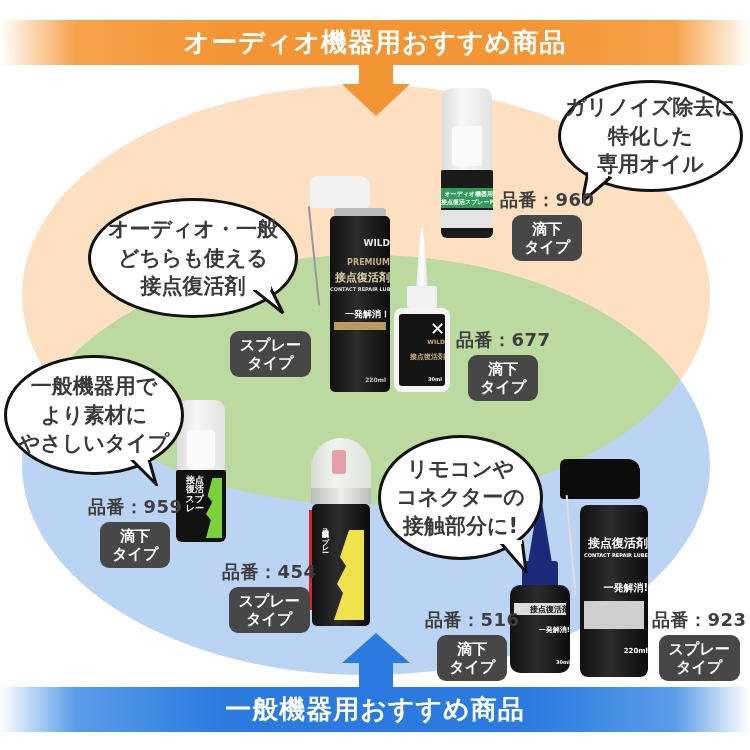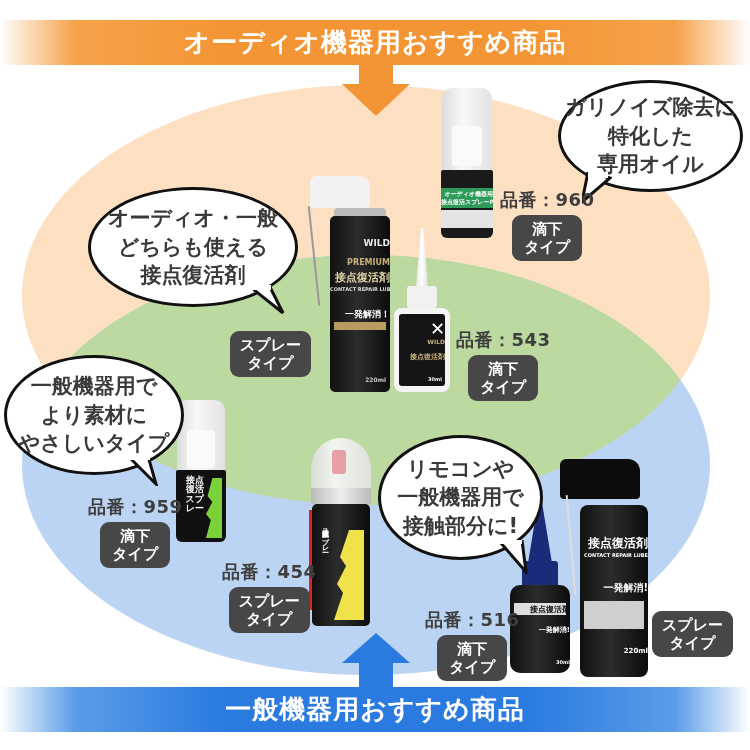--- a/index.html
+++ b/index.html
@@ -64,21 +64,21 @@
 <div class="bubble" style="left:558px;top:80px;width:185px;height:112px;">
   <span>ガリノイズ除去に
 特化した
 専用オイル</span>
 </div>
 <svg class="tail" style="left:582px;top:172px;" width="30" height="32">
     <polygon points="6,0 28,6 0,30" fill="#fff" stroke="#111" stroke-width="3"></polygon>
     <rect x="6" y="0" width="20" height="6" fill="#fff"></rect>
   </svg>
 
-<div class="bubble" style="left:88px;top:187px;width:210px;height:120px;">
+<div class="bubble" style="left:88px;top:198px;width:210px;height:120px;">
   <span>オーディオ・一般
 どちらも使える
 接点復活剤</span>
 </div>
 <svg class="tail" style="left:253px;top:285px;" width="32" height="30">
     <polygon points="0,4 30,28 16,0" fill="#fff" stroke="#111" stroke-width="3"></polygon>
     <rect x="0" y="0" width="18" height="5" fill="#fff"></rect>
   </svg>
 
 <div class="bubble" style="left:4px;top:355px;width:180px;height:120px;">
@@ -86,21 +86,21 @@
 より素材に
 やさしいタイプ</span>
 </div>
 <svg class="tail" style="left:130px;top:456px;" width="32" height="30">
     <polygon points="0,2 26,28 18,0" fill="#fff" stroke="#111" stroke-width="3"></polygon>
     <rect x="0" y="0" width="20" height="4" fill="#fff"></rect>
   </svg>
 
 <div class="bubble" style="left:378px;top:435px;width:165px;height:125px;">
   <span>リモコンや
-一般機器用で
+コネクターの
 接触部分に!</span>
 </div>
 <svg class="tail" style="left:500px;top:540px;" width="30" height="34">
     <polygon points="0,2 26,32 22,0" fill="#fff" stroke="#111" stroke-width="3"></polygon>
     <rect x="0" y="0" width="22" height="4" fill="#fff"></rect>
   </svg>
 
 <div class="product" style="left:438px;top:88px;width:58px;height:150px;">
   <div class="cap-clear" style="left:4px;top:0;width:50px;height:82px;border-radius:10px 10px 0 0;"></div>
   <div style="position:absolute;left:14px;top:38px;width:30px;height:40px;background:#fafafa;border-radius:4px;"></div>
@@ -142,21 +142,21 @@
   <div style="position:absolute;left:2px;top:80px;width:56px;height:84px;background:#f4f4f4;border-radius:8px;">
     <div style="position:absolute;left:5px;top:6px;width:46px;height:72px;background:#141414;border-radius:3px;">
       <div class="prod-text" style="top:4px;font-size:18px;">✕</div>
       <div class="prod-text" style="top:24px;font-size:6px;color:#c8b07a;">WILD</div>
       <div class="prod-text" style="top:38px;font-size:7px;color:#c8b07a;">接点復活剤</div>
       <div class="prod-text" style="top:62px;font-size:5px;text-align:right;padding-right:3px;">30ml</div>
     </div>
   </div>
 </div>
 <div class="label" style="left:456px;top:328px;">
-  <span class="code">品番：543</span>
+  <span class="code">品番：677</span>
   <span class="type-badge">滴下
 タイプ</span>
 </div>
 
 <div class="product" style="left:175px;top:400px;width:52px;height:152px;">
   <div class="cap-clear" style="left:2px;top:0;width:48px;height:70px;border-radius:10px 10px 0 0;"></div>
   <div style="position:absolute;left:12px;top:30px;width:28px;height:38px;background:#fafafa;border-radius:4px;"></div>
   <div style="position:absolute;left:1px;top:70px;width:50px;height:72px;background:#111;border-radius:2px 2px 6px 6px;overflow:hidden;">
     <div style="position:absolute;left:30px;top:8px;width:16px;height:60px;background:#7bd13a;clip-path:polygon(40% 0,100% 0,100% 100%,0 100%,30% 70%,0 60%,40% 40%,10% 30%);"></div>
     <div class="prod-text" style="top:6px;left:2px;width:26px;font-size:9px;line-height:1.05;white-space:pre-line;">接点
@@ -207,15 +207,16 @@
   <div style="position:absolute;left:10px;top:40px;width:2px;height:100px;background:#ddd;transform:rotate(-5deg);"></div>
   <div class="body-dark" style="left:20px;top:50px;width:68px;height:172px;border-radius:8px;">
     <div class="prod-text" style="top:30px;font-size:12px;">接点復活剤</div>
     <div class="prod-text" style="top:47px;font-size:5px;">CONTACT REPAIR LUBE</div>
     <div class="prod-text" style="top:76px;font-size:10px;">一発解消!</div>
     <div style="position:absolute;left:4px;top:96px;width:60px;height:28px;background:#cfcfcf;"></div>
     <div class="prod-text" style="top:142px;font-size:7px;">220ml</div>
   </div>
 </div>
 <div class="label" style="left:652px;top:608px;">
+  <span class="code">品番：923</span>
   <span class="type-badge">スプレー
 タイプ</span>
 </div>
 
 </body></html>

